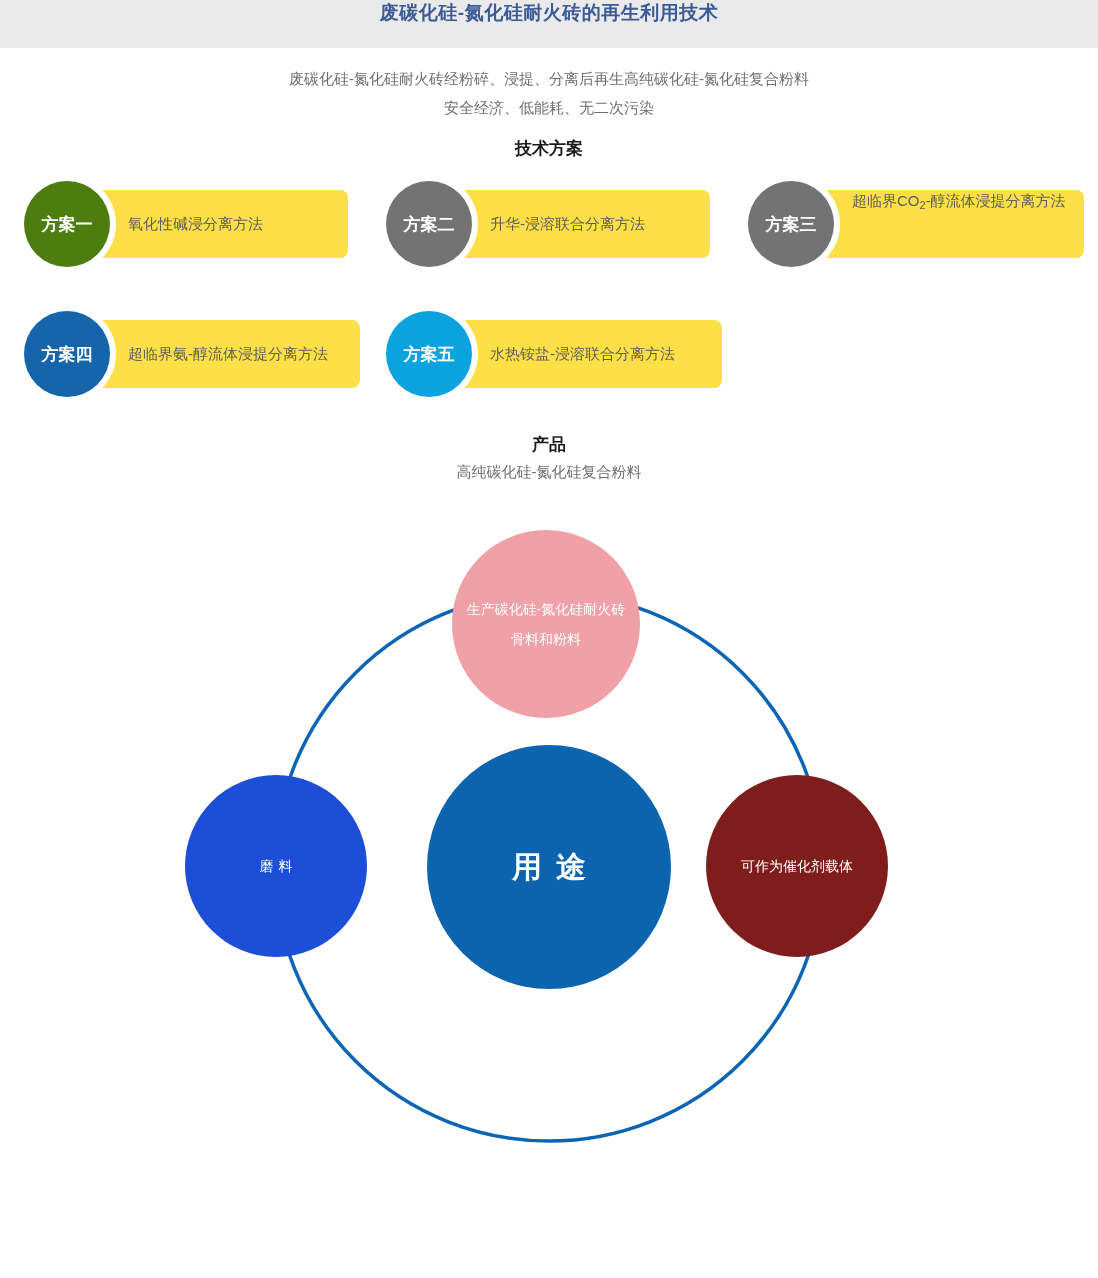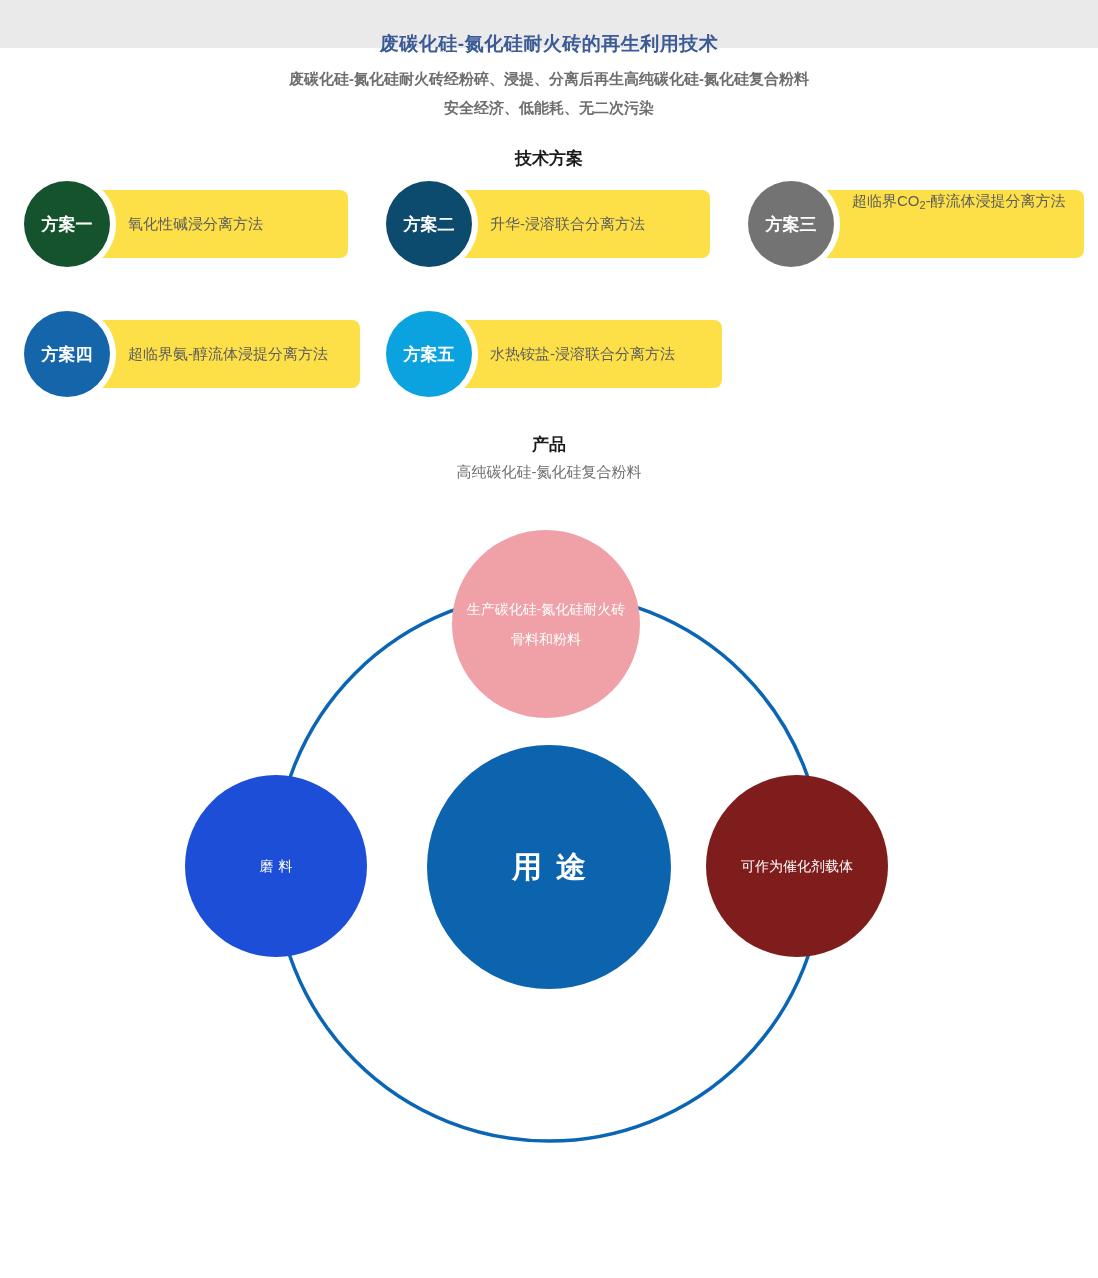--- a/index.html
+++ b/index.html
@@ -15,53 +15,52 @@
 
   
   .header-band {
     position: absolute;
     left: 0; top: 0;
     width: 1098px; height: 48px;
     background: #eaeaea;
   }
   .page-title {
     position: absolute;
-    left: 0; top: 31px;
+    left: 0; top: 0;
     width: 1098px;
     text-align: center;
     font-size: 19px;
     font-weight: bold;
     color: #3b5a96;
     letter-spacing: 0.5px;
   }
 
   
   .subtitle {
     position: absolute;
     left: 0;
     width: 1098px;
     text-align: center;
     font-size: 15px;
     color: #6e6e6e;
-    font-weight: bold;
   }
   .subtitle.l1 { top: 70px; }
   .subtitle.l2 { top: 99px; }
 
   
   .section-heading {
     position: absolute;
     left: 0;
     width: 1098px;
     text-align: center;
     font-size: 17px;
     font-weight: bold;
     color: #1b1b1b;
   }
-  .section-heading.schemes { top: 147px; }
+  .section-heading.schemes { top: 137px; }
   .section-heading.product { top: 433px; }
   .product-sub {
     position: absolute;
     left: 0; top: 463px;
     width: 1098px;
     text-align: center;
     font-size: 15px;
     color: #6e6e6e;
   }
 
@@ -181,28 +180,28 @@
 
 <div class="subtitle l1">废碳化硅-氮化硅耐火砖经粉碎、浸提、分离后再生高纯碳化硅-氮化硅复合粉料</div>
 <div class="subtitle l2">安全经济、低能耗、无二次污染</div>
 
 <div class="section-heading schemes">技术方案</div>
 
 <div class="scheme" id="scheme-1">
   <div class="scheme-bar">
     <span class="scheme-bar-text">氧化性碱浸分离方法</span>
   </div>
-  <div class="scheme-circle" style="background:#14532d">方案一</div>
+  <div class="scheme-circle" style="background:#4d7c0f">方案一</div>
 </div>
 
 <div class="scheme" id="scheme-2">
   <div class="scheme-bar">
     <span class="scheme-bar-text">升华-浸溶联合分离方法</span>
   </div>
-  <div class="scheme-circle" style="background:#0c4a6e">方案二</div>
+  <div class="scheme-circle" style="background:#737373">方案二</div>
 </div>
 
 <div class="scheme" id="scheme-3">
   <div class="scheme-bar">
     <span class="scheme-bar-text"><span>超临界CO</span><sub>2</sub><span>-醇流体浸提分离方法</span></span>
   </div>
   <div class="scheme-circle" style="background:#737373">方案三</div>
 </div>
 
 <div class="scheme" id="scheme-4">

